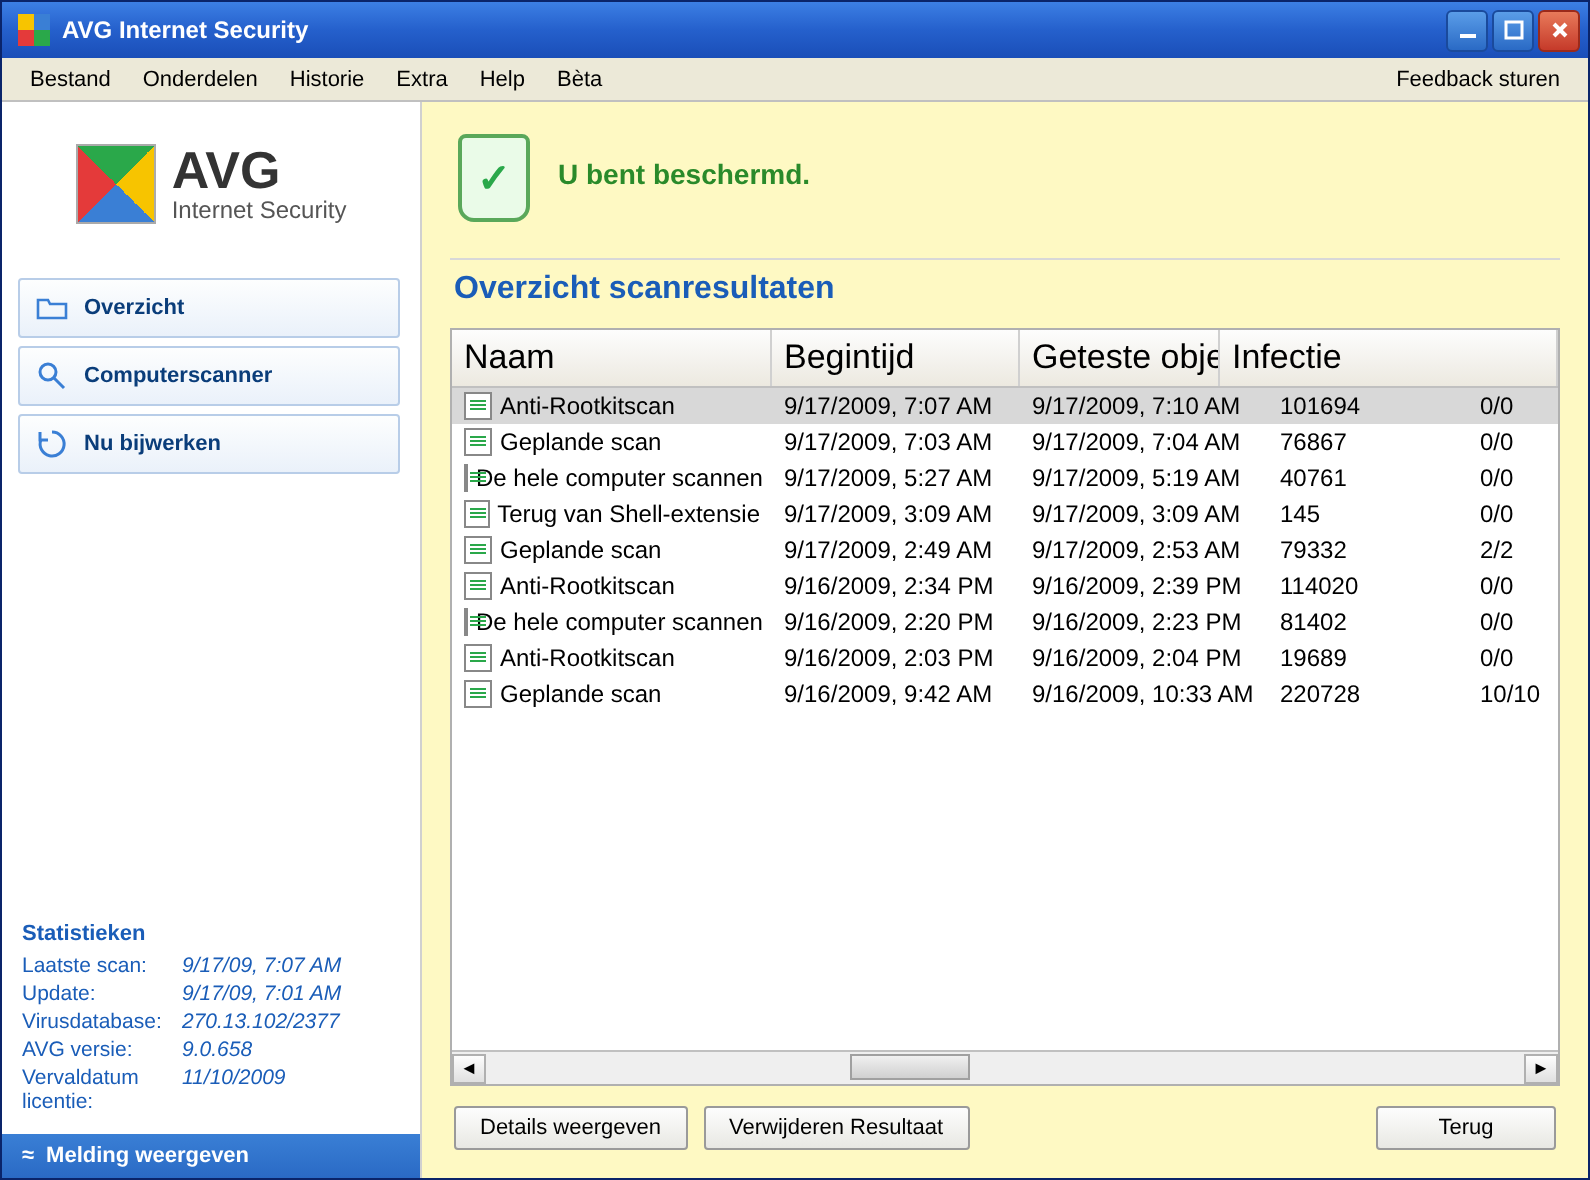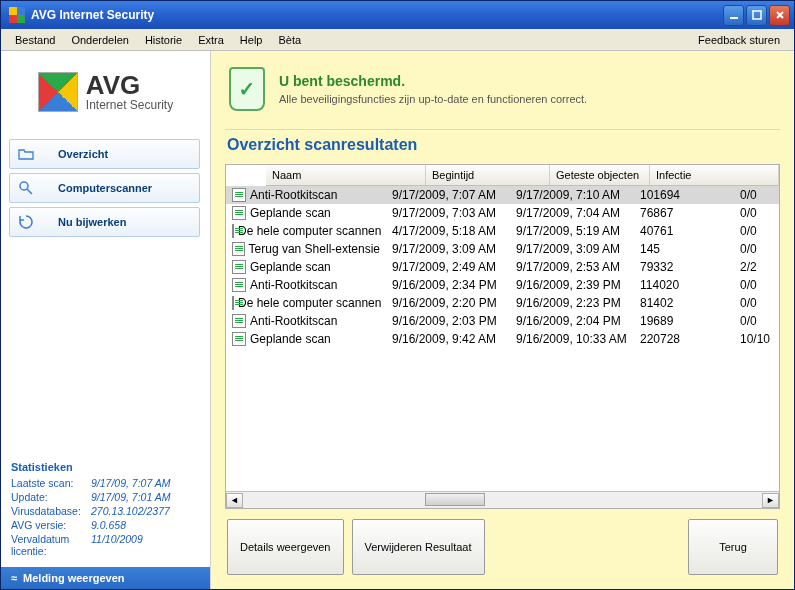--- a/index.html
+++ b/index.html
@@ -38,21 +38,21 @@
 .logo-square {
   width: 40px; height: 40px; margin-right: 8px; position: relative;
   background: conic-gradient(from 45deg, #f7c400 0 25%, #3a7fd5 25% 50%, #e43a3a 50% 75%, #2aa84a 75% 100%);
   border: 1px solid #aaa;
 }
 .logo-text { display: flex; flex-direction: column; }
 .logo-text .big { font-size: 26px; font-weight: bold; color: #333; line-height: 1; }
 .logo-text .sub { font-size: 12px; color: #555; }
 .nav { padding: 6px 10px 10px 8px; }
 .nav-item {
-  display: flex; align-items: center; gap: 24px; padding: 6px 8px; margin-bottom: 4px;
+  display: flex; align-items: center; gap: 8px; padding: 6px 8px; margin-bottom: 4px;
   border: 1px solid #b8cde8; border-radius: 2px; background: linear-gradient(to bottom, #fdfefe, #eaf1fa);
   cursor: pointer; font-weight: bold; color: #0a3d7a;
 }
 .nav-item .nav-icon { width: 16px; height: 16px; display: inline-flex; align-items: center; justify-content: center; }
 .stats { margin-top: auto; padding: 8px 10px; font-size: 10.5px; color: #1a5db8; }
 .stats-title { font-weight: bold; margin-bottom: 4px; font-size: 11px; }
 .stats-row { display: flex; margin-bottom: 2px; }
 .stats-row .k { width: 80px; color: #1a5db8; }
 .stats-row .v { color: #1a5db8; font-style: italic; }
 .melding-bar {
@@ -66,21 +66,21 @@
   display: flex; align-items: center; justify-content: center; color: #2aa84a; font-size: 20px; font-weight: bold;
   background: #eafbe8;
 }
 .banner-text .t1 { color: #2a8a2a; font-weight: bold; font-size: 14px; margin-bottom: 4px; }
 .banner-text .t2 { color: #555; font-size: 11px; }
 .content { padding: 0 14px 10px 14px; flex: 1; display: flex; flex-direction: column; min-height: 0; }
 .heading { color: #1a5db8; font-size: 16px; font-weight: bold; padding: 6px 2px 10px 2px; border-top: 1px solid #d8d8d8; }
 .table-wrap {
   border: 1px solid #b0b0b0; flex: 1; display: flex; flex-direction: column; background: #fff; min-height: 0;
 }
-.thead { display: flex; background: linear-gradient(to bottom, #fdfdfd, #ece9e0); border-bottom: 1px solid #c0c0c0; font-size: 11px; margin-left: 40px; }
+.thead { display: flex; background: linear-gradient(to bottom, #fdfdfd, #ece9e0); border-bottom: 1px solid #c0c0c0; font-size: 17px; }
 .th { padding: 4px 6px; border-right: 1px solid #d0d0d0; overflow: hidden; white-space: nowrap; cursor: pointer; }
 .th.c0 { width: 160px; }
 .th.c1 { width: 124px; }
 .th.c2 { width: 124px; }
 .th.c3 { width: 100px; text-align: left; }
 .th.c4 { flex: 1; min-width: 40px; }
 .tbody { flex: 1; overflow: auto; }
 .tr { display: flex; align-items: center; font-size: 12px; padding: 1px 0; }
 .tr.selected { background: #d8d8d8; }
 .td { padding: 1px 6px; overflow: hidden; white-space: nowrap; }
@@ -90,21 +90,21 @@
 .td.c3 { width: 100px; }
 .td.c4 { flex: 1; min-width: 40px; }
 .doc-icon { width: 14px; height: 14px; background: #fff; border: 1px solid #888; display: inline-block; position: relative; }
 .doc-icon::after { content: ''; position: absolute; left: 2px; top: 3px; width: 8px; height: 1px; background: #2aa84a; box-shadow: 0 2px 0 #2aa84a, 0 4px 0 #2aa84a; }
 .hscroll { height: 17px; background: #efefef; border-top: 1px solid #c0c0c0; display: flex; align-items: center; }
 .hscroll .arrow { width: 17px; height: 15px; background: linear-gradient(#fdfdfd,#e0e0e0); border: 1px solid #b0b0b0; display: flex; align-items: center; justify-content: center; font-size: 9px; cursor: pointer; }
 .hscroll .track { flex: 1; height: 15px; position: relative; }
 .hscroll .thumb { position: absolute; left: 35%; top: 0; width: 60px; height: 13px; background: linear-gradient(#f0f0f0,#d0d0d0); border: 1px solid #a0a0a0; }
 .button-row { display: flex; gap: 8px; padding: 10px 2px 4px 2px; align-items: center; }
 .btn {
-  padding: 21px 12px; border: 1px solid #9a9a9a; background: linear-gradient(#fdfdfd,#e8e8e3);
+  padding: 4px 12px; border: 1px solid #9a9a9a; background: linear-gradient(#fdfdfd,#e8e8e3);
   border-radius: 2px; cursor: pointer; font-size: 11px; min-width: 90px; text-align: center;
 }
 .button-row .spacer { flex: 1; }
 </style>
 </head>
 <body>
 
 <div class="window">
 
   <div class="title-bar">
@@ -219,21 +219,20 @@
         <span>≈</span>
         <span>Melding weergeven</span>
       </div>
     </div>
 
     <div class="main">
       <div class="banner">
         <div class="shield">✓</div>
         <div class="banner-text">
           <div class="t1">U bent beschermd.</div>
-          <div class="t2">Alle beveiligingsfuncties zijn up-to-date en functioneren correct.</div>
         </div>
       </div>
 
       <div class="content">
         <div class="heading">Overzicht scanresultaten</div>
 
         <div class="table-wrap">
           <div class="thead">
             <div class="th c0">Naam</div>
             <div class="th c1">Begintijd</div>
@@ -259,21 +258,21 @@
                 <div class="td c1">9/17/2009, 7:03 AM</div>
                 <div class="td c2">9/17/2009, 7:04 AM</div>
                 <div class="td c3">76867</div>
                 <div class="td c4">0/0</div>
               </div>
               <div class="tr">
                 <div class="td c0">
                   <span class="doc-icon"></span>
                   <span>De hele computer scannen</span>
                 </div>
-                <div class="td c1">4/17/2009, 5:18 AM</div>
+                <div class="td c1">9/17/2009, 5:27 AM</div>
                 <div class="td c2">9/17/2009, 5:19 AM</div>
                 <div class="td c3">40761</div>
                 <div class="td c4">0/0</div>
               </div>
               <div class="tr">
                 <div class="td c0">
                   <span class="doc-icon"></span>
                   <span>Terug van Shell-extensie</span>
                 </div>
                 <div class="td c1">9/17/2009, 3:09 AM</div>

